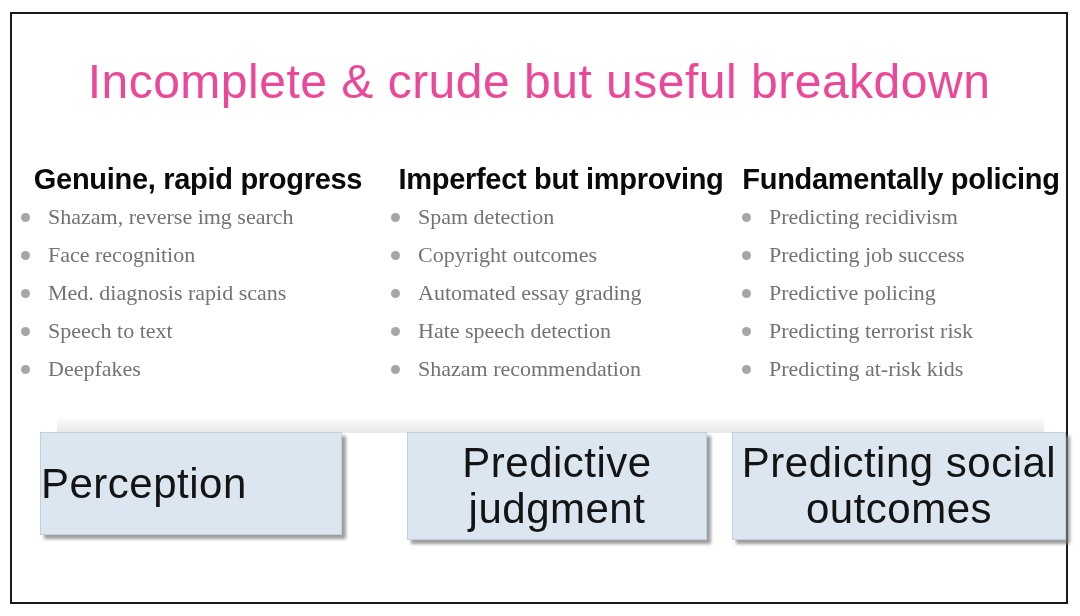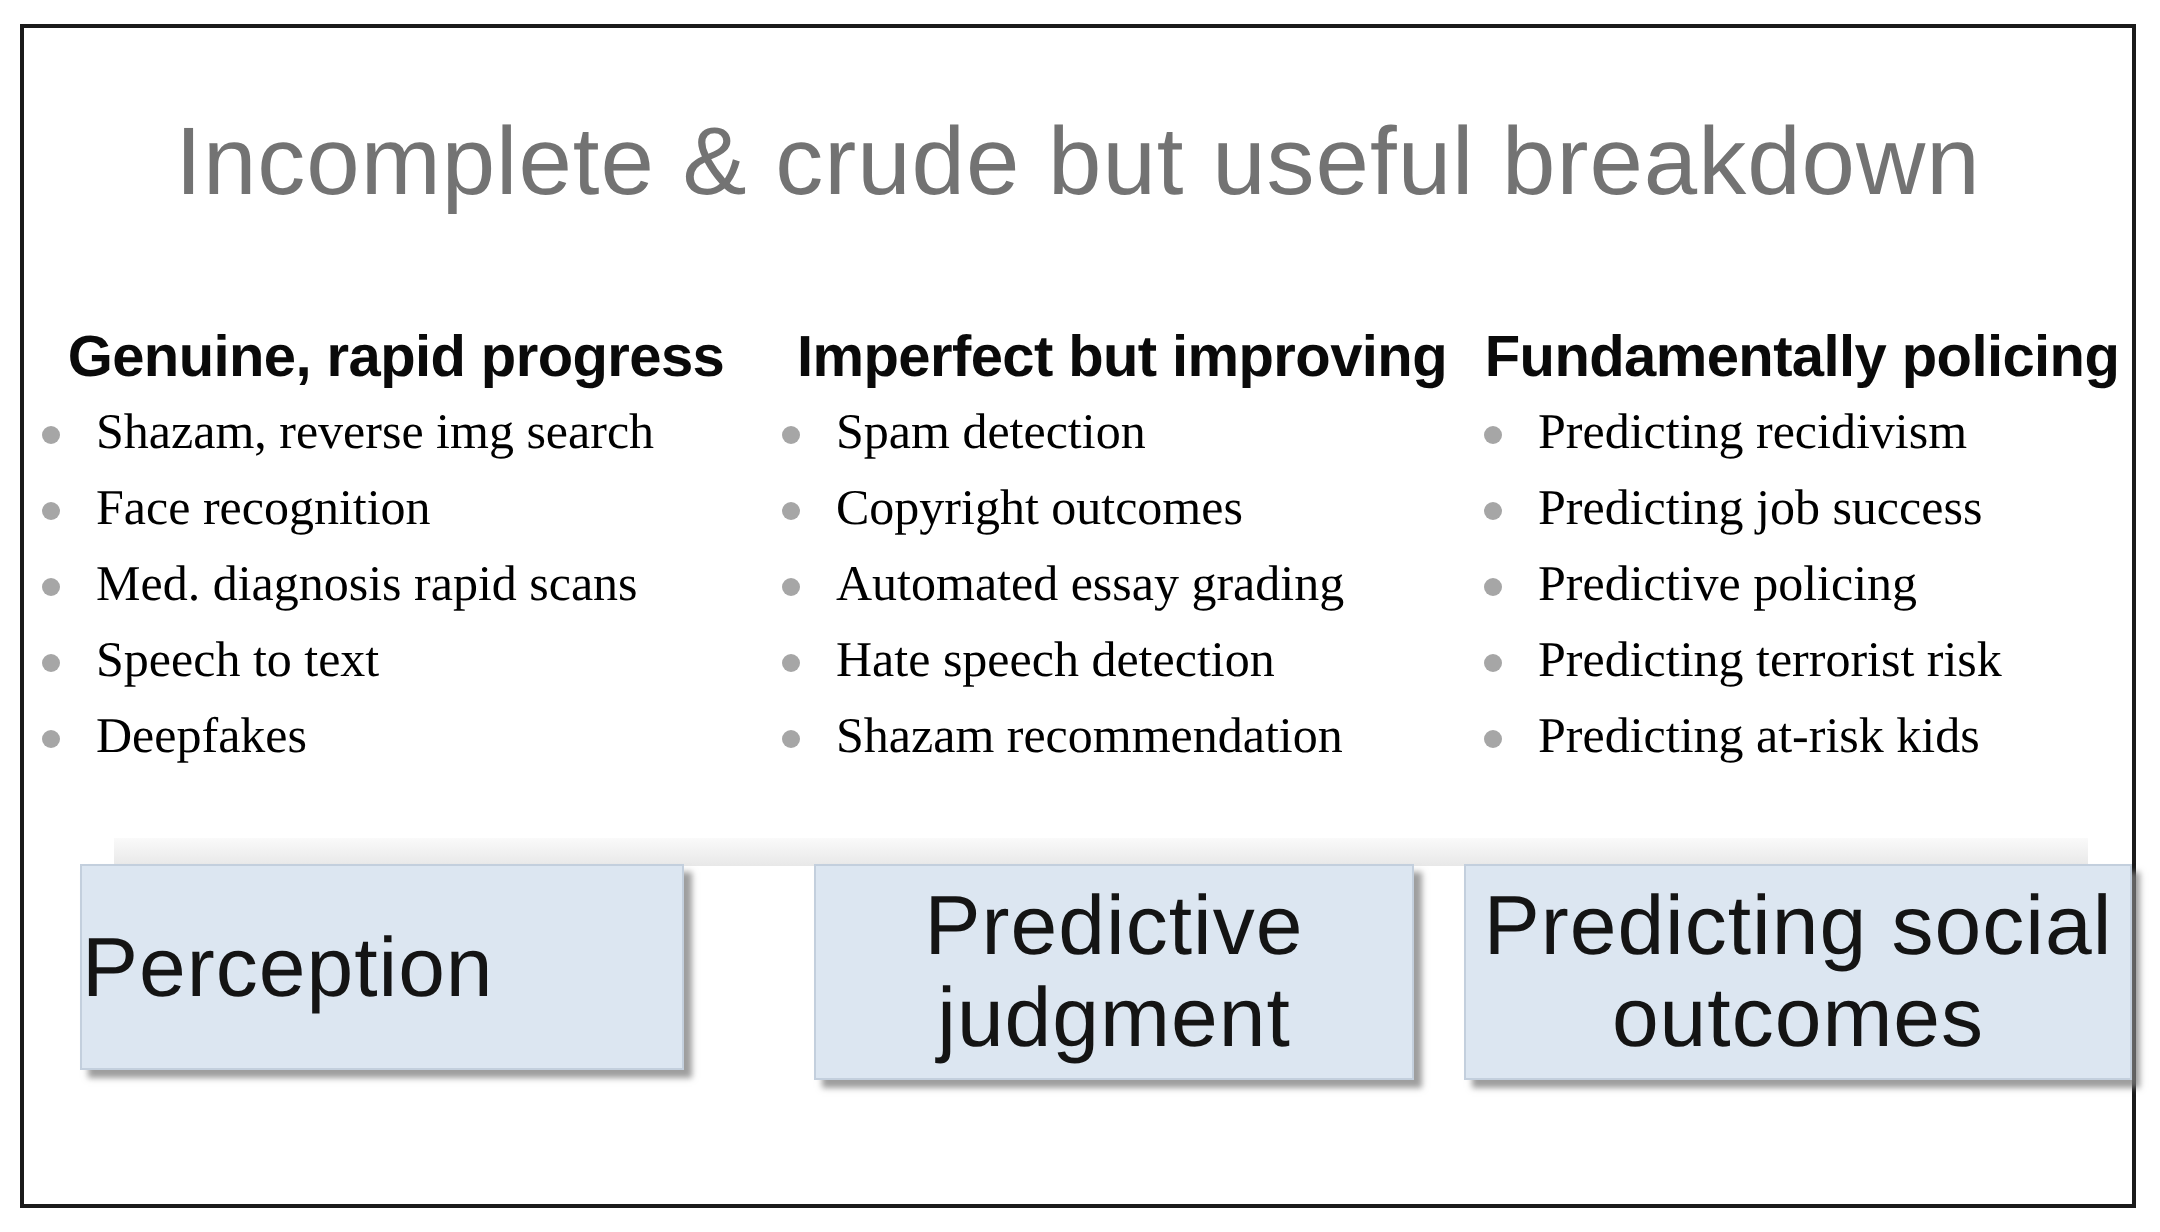--- a/index.html
+++ b/index.html
@@ -17,21 +17,21 @@
     border: 2.5px solid #1a1a1a;
     background: #ffffff;
   }
 
   .title {
     position: absolute; top: 40px; left: 0; right: 0;
     text-align: center;
     font-size: 48px; line-height: 56px;
     font-weight: 400;
     letter-spacing: 0.5px;
-    color: #737373;
+    color: #ec4899;
     white-space: nowrap;
   }
 
   .col { position: absolute; top: 148px; }
   .col1 { left: 5px;   width: 362px; }
   .col2 { left: 375px; width: 348px; }
   .col3 { left: 726px; width: 326px; }
 
   .col h2 {
     margin: 0; padding: 0;
@@ -40,22 +40,22 @@
     letter-spacing: -0.3px;
     color: #0a0a0a;
     white-space: nowrap;
     text-align: center;
   }
 
   .col ul { list-style: none; margin: 2px 0 0 0; padding: 0; }
   .col li {
     position: relative;
     font-family: "Liberation Serif", serif;
-    font-size: 25px; line-height: 38px;
-    color: #000000;
+    font-size: 22px; line-height: 38px;
+    color: #737373;
     white-space: nowrap;
   }
   .dot {
     position: absolute; left: 4px; top: 15px;
     width: 9px; height: 9px; border-radius: 50%;
     background: #a6a6a6;
   }
   .li-text { display: inline-block; margin-left: 31px; }
 
   .shadow-band {

